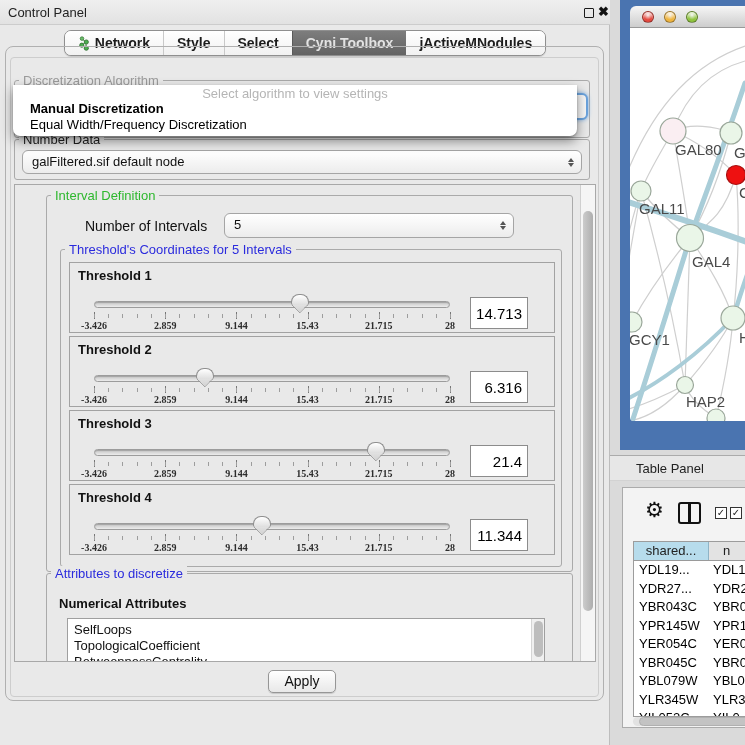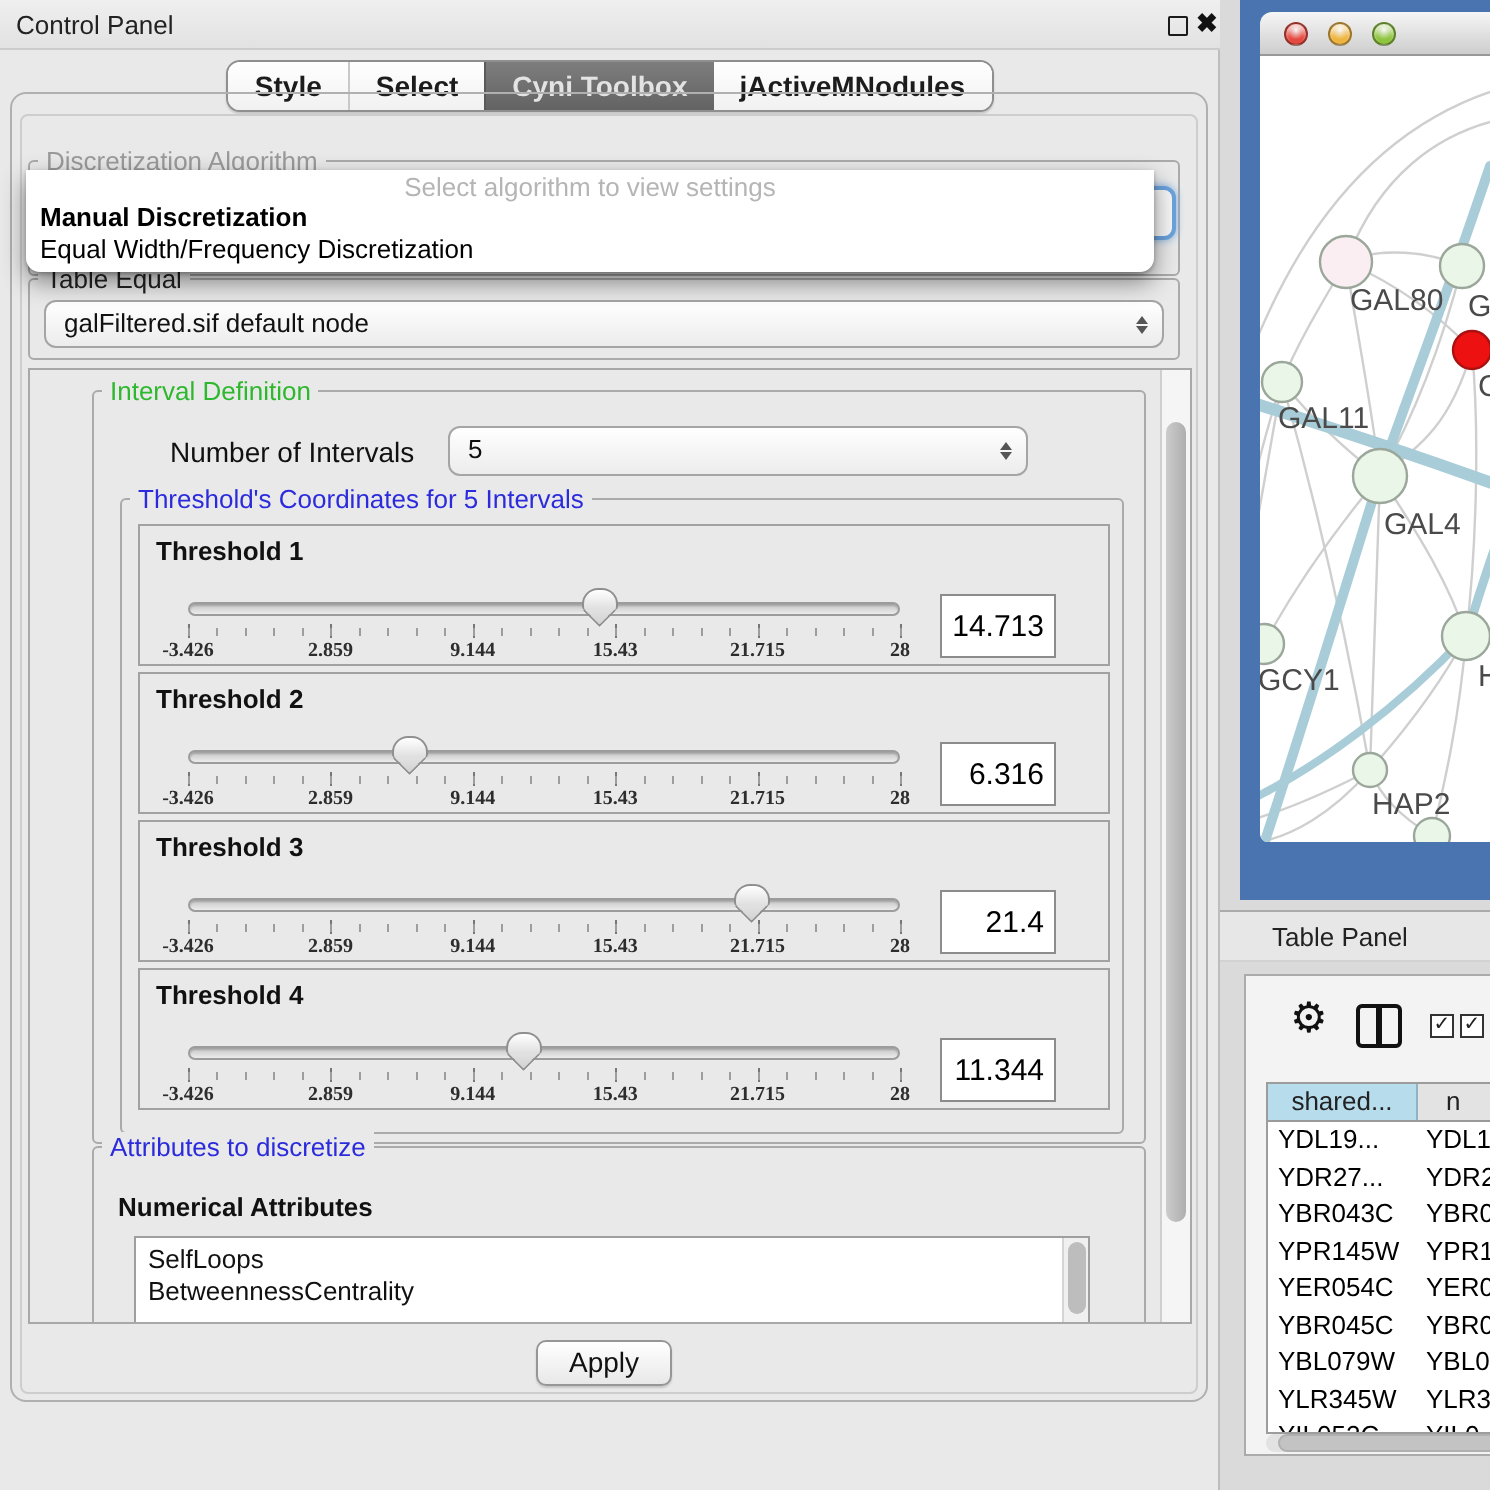--- a/index.html
+++ b/index.html
@@ -39,21 +39,21 @@
   .combo { position:absolute; background:linear-gradient(#ffffff,#ececec); border:1px solid #a5a5a5; border-radius:6px; font-size:13px; color:#111; line-height:22px; padding-left:9px; white-space:nowrap; overflow:hidden; }
   .combo .arrows { position:absolute; right:7px; top:0; height:100%; display:flex; flex-direction:column; justify-content:center; gap:1px; }
   .combo .arrows i { width:0; height:0; border-left:3.5px solid transparent; border-right:3.5px solid transparent; }
   .combo .arrows i.up { border-bottom:4.5px solid #555; }
   .combo .arrows i.dn { border-top:4.5px solid #555; }
   .tabledata-combo { left:22px; top:150px; width:560px; height:24px; }
 
   
   .popup { position:absolute; left:13px; top:85px; width:564px; height:51px; background:#ffffff; border-radius:0 0 7px 7px; box-shadow:0 5px 12px rgba(0,0,0,.45), 0 1px 2px rgba(0,0,0,.25); z-index:50; padding-top:2px; }
   .popup .hint { text-align:center; font-size:13px; color:#b5b5b5; line-height:14px; }
-  .popup .item { font-size:13px; color:#000; line-height:16px; padding-left:7px; white-space:nowrap; }
+  .popup .item { font-size:13px; color:#000; line-height:16px; padding-left:17px; white-space:nowrap; }
   .popup .item.bold { font-weight:bold; }
 
   
   .scrollpane { position:absolute; left:14px; top:184px; width:582px; height:478px; border:1px solid #a8a8a8; background:#e9e9e9; overflow:hidden; }
   .vscroll { position:absolute; right:0; top:0; width:15px; height:476px; background:#f5f5f5; border-left:1px solid #cfcfcf; }
   .vscroll .vthumb { position:absolute; left:2px; top:26px; width:10px; height:400px; border-radius:6px; background:linear-gradient(90deg,#cccccc,#aeaeae); }
 
   .interval-fs { left:31px; top:10px; width:527px; height:377px; }
   .num-label { position:absolute; left:38px; top:22px; font-size:14px; font-weight:normal; color:#111; }
   .num-combo { left:177px; top:17px; width:290px; height:25px; }
@@ -118,20 +118,32 @@
 
     <div class="titlebar">
       <span class="titlebar-text">Control Panel</span>
       <span class="float-btn"></span>
       <span class="close-btn">✖</span>
     </div>
 
     <div class="top-tabs">
       <div class="seg-group">
         <div class="seg">
+          <svg width="12" height="15" viewBox="0 0 12 15">
+            <line x1="4" y1="3" x2="8" y2="6" stroke="#5a8a5a" stroke-width="1"></line>
+            <line x1="4" y1="9" x2="8" y2="6" stroke="#5a8a5a" stroke-width="1"></line>
+            <line x1="8" y1="6" x2="8" y2="12" stroke="#5a8a5a" stroke-width="1"></line>
+            <circle cx="4" cy="2.6" r="1.8" fill="#6abf69" stroke="#3d7a3d" stroke-width="0.8"></circle>
+            <circle cx="8.3" cy="6" r="2.1" fill="#4caf50" stroke="#2f6b2f" stroke-width="0.8"></circle>
+            <circle cx="3.8" cy="9.2" r="2.1" fill="#4caf50" stroke="#2f6b2f" stroke-width="0.8"></circle>
+            <circle cx="8.3" cy="12.2" r="2.1" fill="#4caf50" stroke="#2f6b2f" stroke-width="0.8"></circle>
+          </svg>
+          <span>Network</span>
+        </div>
+        <div class="seg">
             <span>Style</span>
           </div>
         <div class="seg">
             <span>Select</span>
           </div>
         <div class="seg selected">
             <span>Cyni Toolbox</span>
           </div>
         <div class="seg">
             <span>jActiveMNodules</span>
@@ -141,21 +153,21 @@
 
     <div class="outer-pane"></div>
     <div class="inner-pane"></div>
 
     <div class="fieldset disc-panel">
       <span class="legend gray">Discretization Algorithm</span>
     </div>
     <div class="combo-focus"></div>
 
     <div class="fieldset tabledata-panel">
-      <span class="legend" style="color:#222">Table Equal</span>
+      <span class="legend" style="color:#222">Number Data</span>
     </div>
     <div class="combo tabledata-combo">
       <span>galFiltered.sif default node</span>
       <span class="arrows">
           <i class="up"></i>
           <i class="dn"></i>
         </span>
     </div>
 
     <div class="scrollpane">
@@ -250,20 +262,21 @@
             <input class="value-field" value="11.344" style="">
           </div>
         </div>
       </div>
 
       <div class="fieldset attr-fs">
         <span class="legend blue">Attributes to discretize</span>
         <span class="attr-label">Numerical Attributes</span>
         <div class="attr-list">
           <div class="attr-item" style="padding-top:3px">SelfLoops</div>
+          <div class="attr-item">TopologicalCoefficient</div>
           <div class="attr-item">BetweennessCentrality</div>
           <div class="lscroll">
               <div class="lthumb"></div>
             </div>
         </div>
       </div>
 
       <div class="vscroll">
         <div class="vthumb"></div>
       </div>

